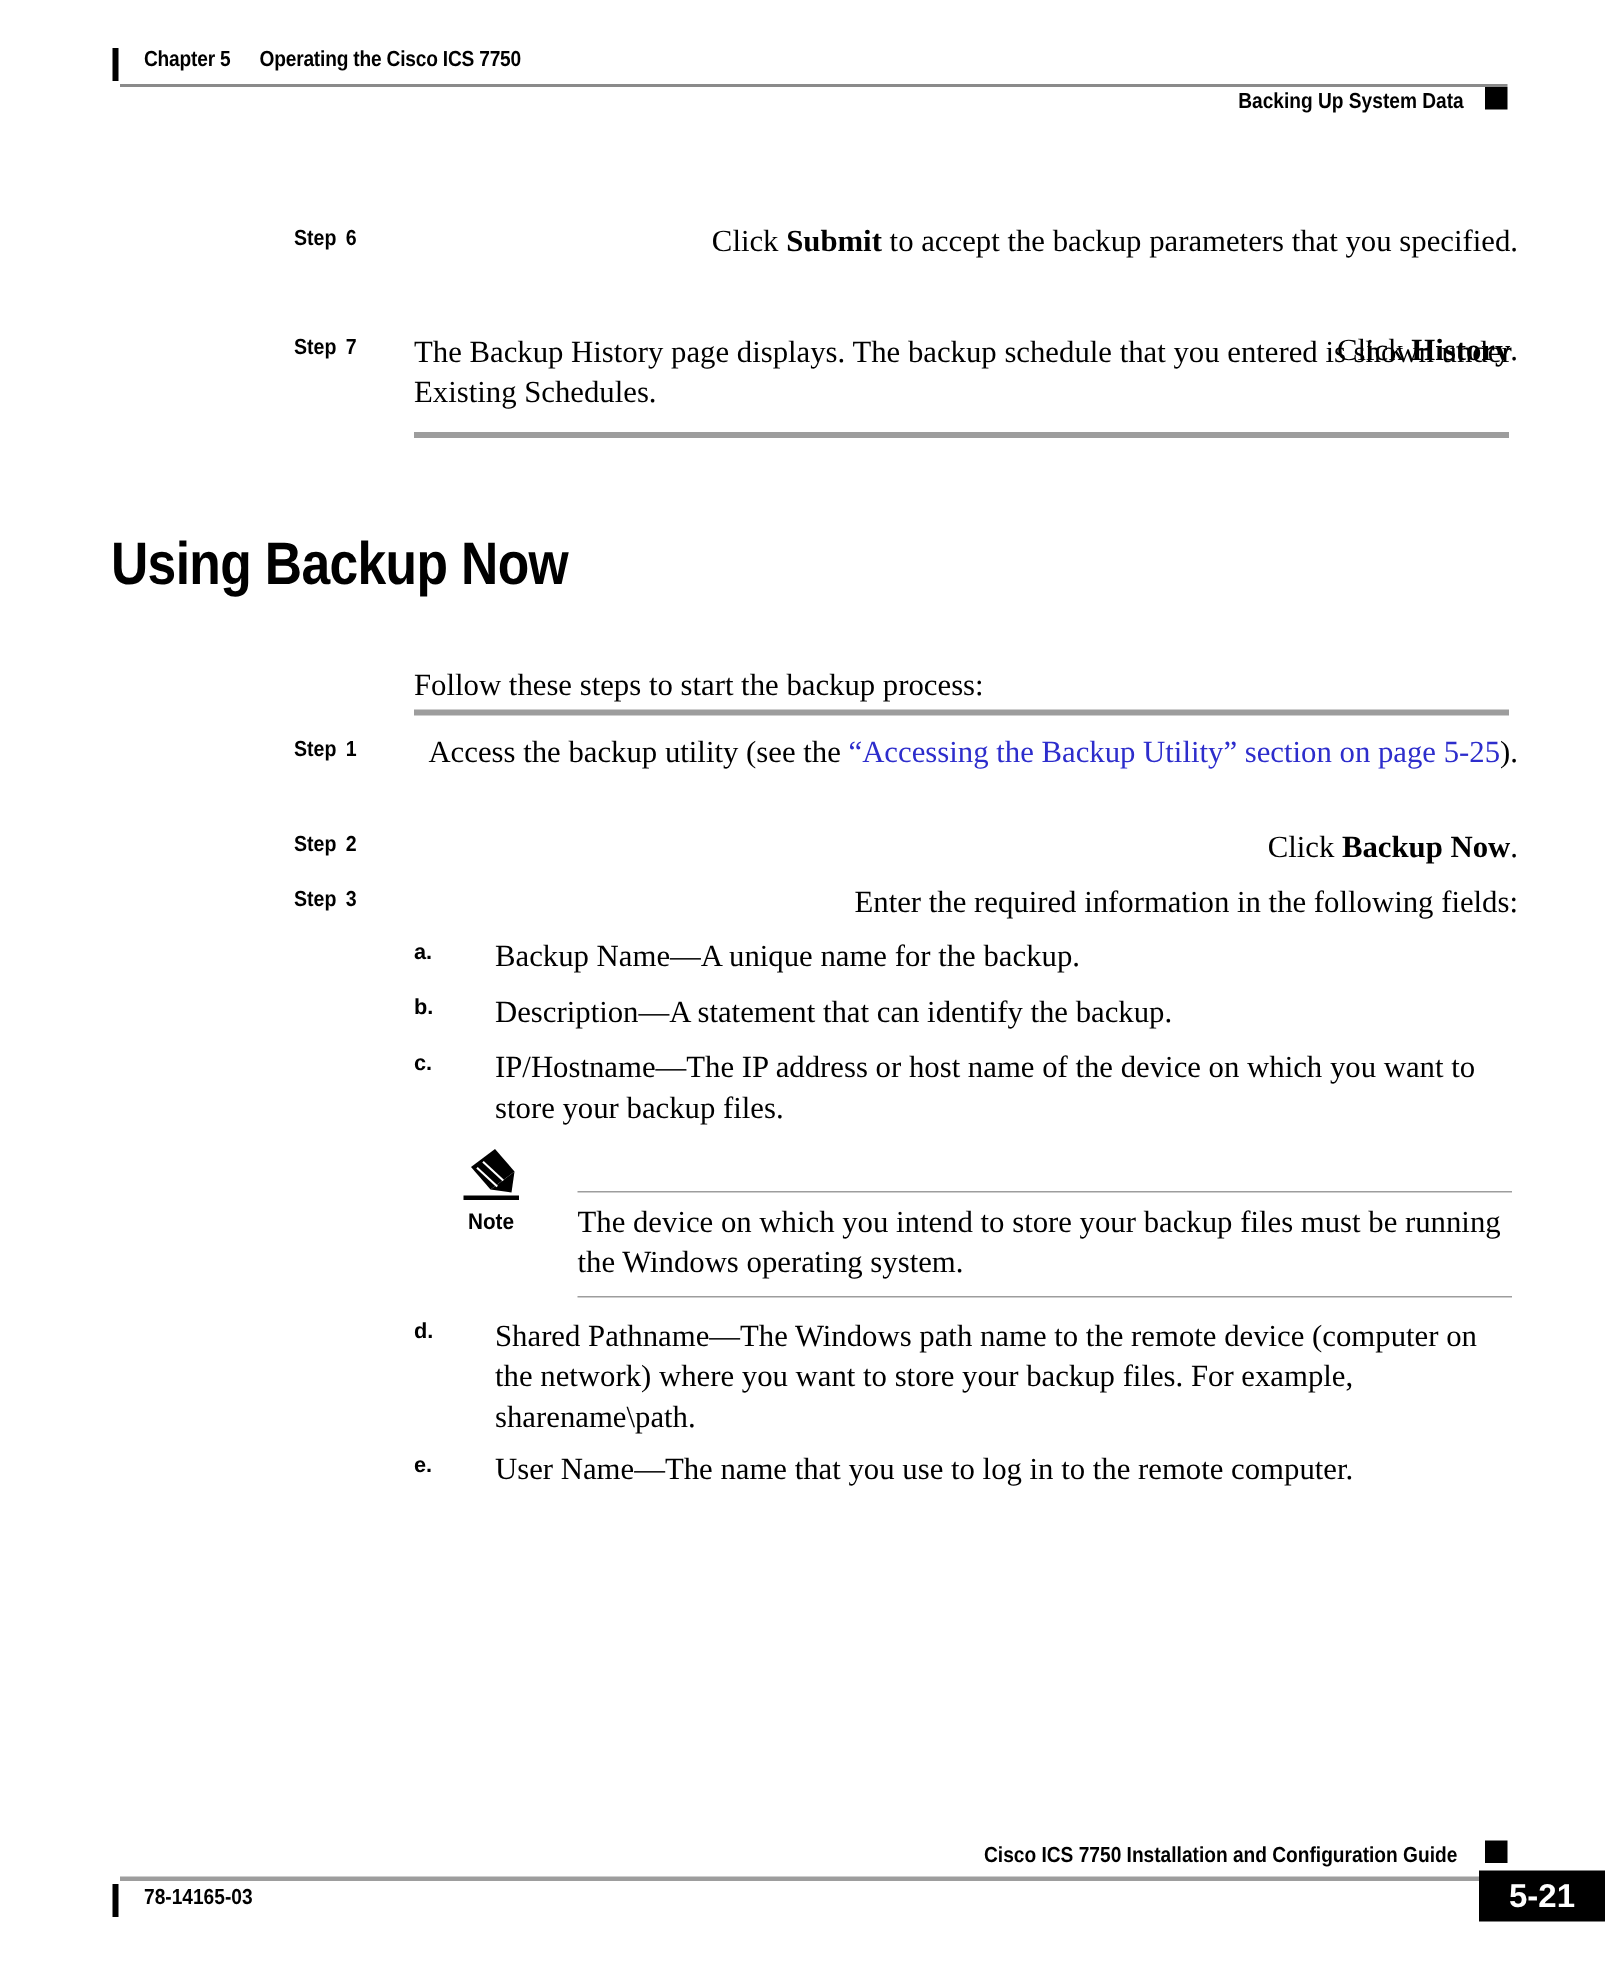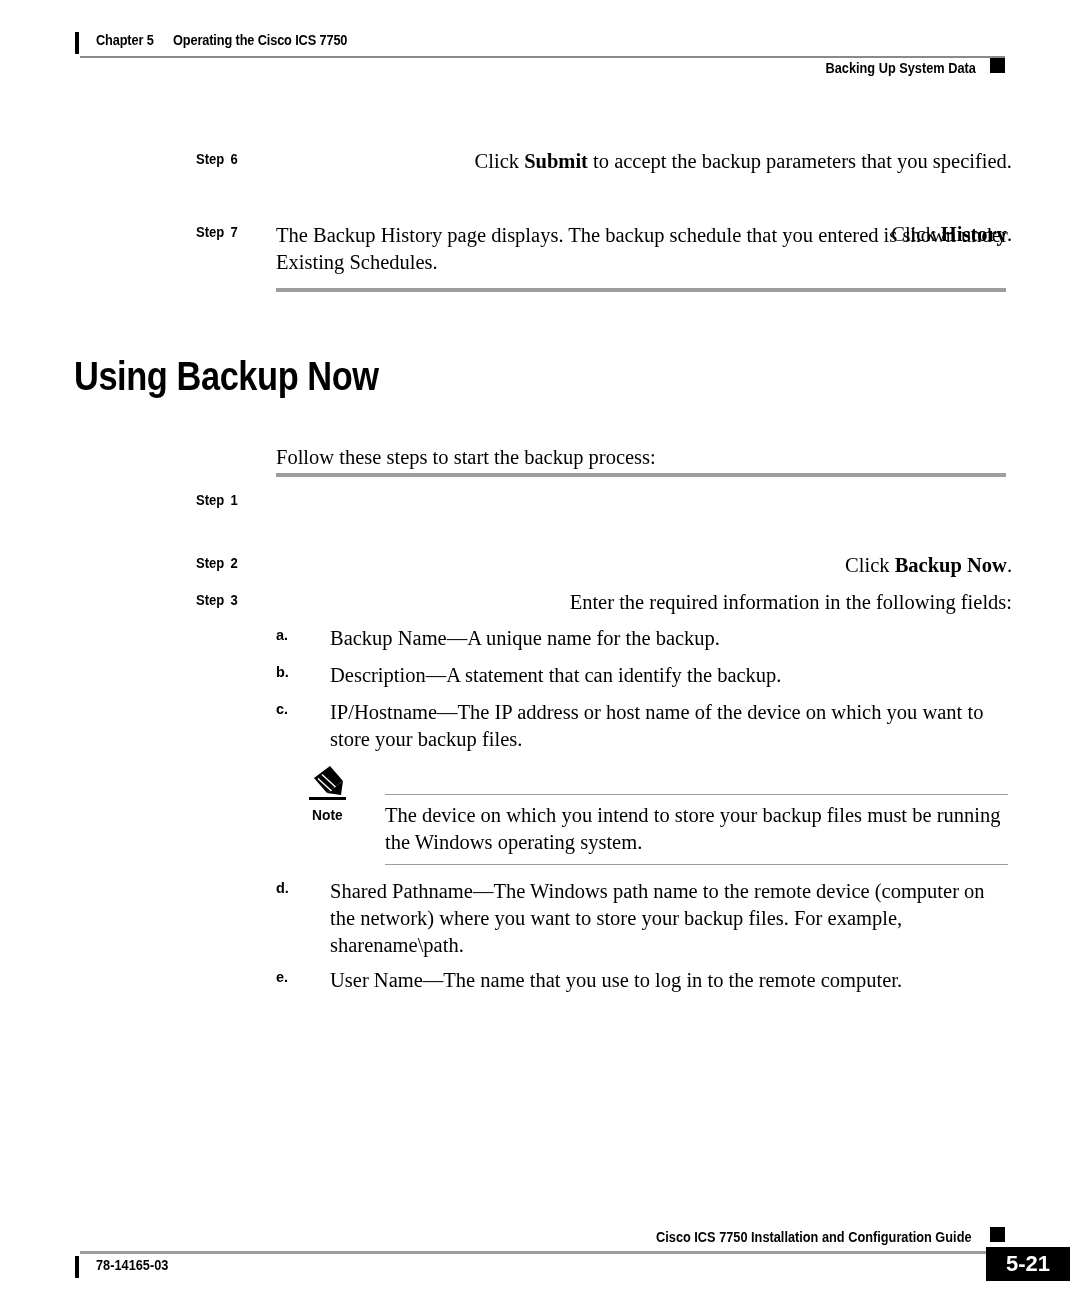--- a/index.html
+++ b/index.html
@@ -321,20 +321,21 @@
     <div class="h1" style="top:354px;">Using Backup Now</div>
 
     <div class="plain-para" style="top:444px;">Follow these steps to start the backup process:</div>
 
     <div class="sect-rule" style="top:473px;"></div>
 
     <div class="step-row" style="top:489px;">
       <div class="step-label">
         <span>Step</span><span class="sl-num">1</span>
       </div>
+      <div class="step-text"><span>Access the backup utility (see the </span><a class="xref" href="#" style="text-decoration:none;">“Accessing the Backup Utility” section on page 5-25</a><span>).</span></div>
     </div>
 
     <div class="step-row" style="top:552px;">
       <div class="step-label">
         <span>Step</span><span class="sl-num">2</span>
       </div>
       <div class="step-text"><span>Click </span><b>Backup Now</b><span>.</span></div>
     </div>
 
     <div class="step-row" style="top:589px;">

